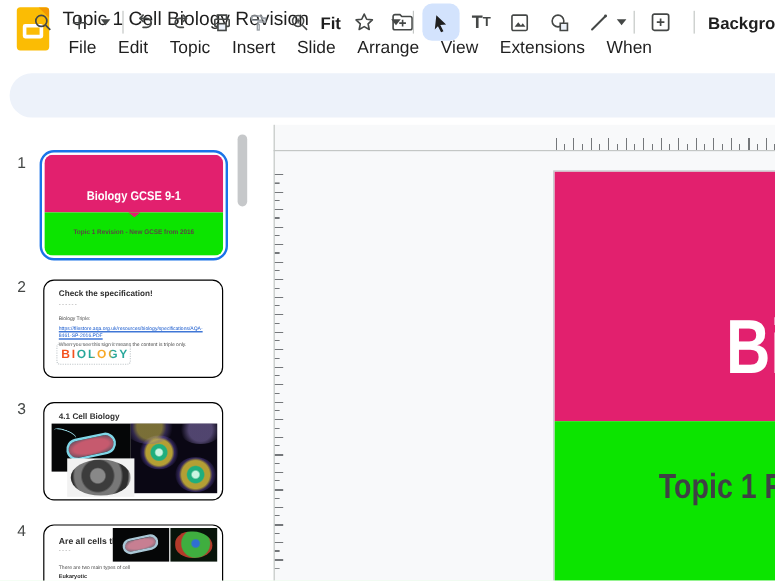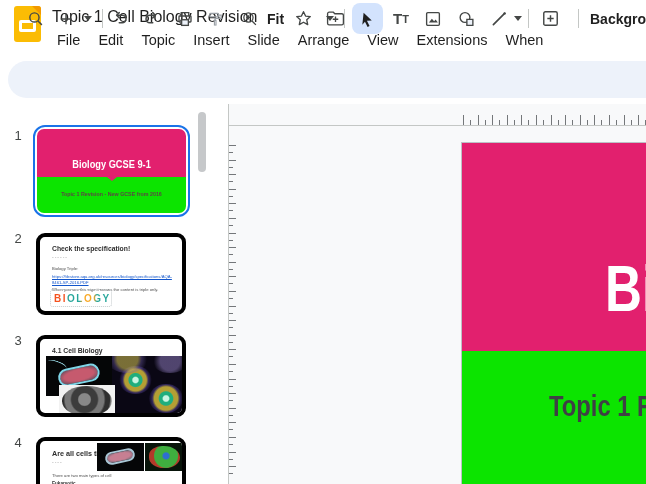--- a/index.html
+++ b/index.html
@@ -52,21 +52,21 @@
   .slide-page .block-pink { position:absolute; left:0; top:0; width:100%; height:208px; background:#e2206e; }
   .slide-page .block-green { position:absolute; left:0; top:208px; width:100%; height:392px; background:#0ed000; background:#0ce400; }
   .slide-title-main { position:absolute; left:143px; top:114px; font-size:64px; font-weight:700; color:#fff;
     white-space:nowrap; transform:scaleX(0.8); transform-origin:left top; line-height:1; }
   .slide-subtitle-main { position:absolute; left:87px; top:249px; font-size:29px; font-weight:700; color:#3f4045;
     white-space:nowrap; transform:scaleX(0.82); transform-origin:left top; line-height:1; }
 
   
   .slide-num { position:absolute; font-size:13px; color:#444746; width:20px; text-align:center; }
   .thumb { position:absolute; left:36px; width:150px; height:82px; background:#fff;
-    border:4px solid #000000; border-radius:9px; overflow:hidden; }
+    border:1px solid #000000; border-radius:9px; overflow:hidden; }
   .thumb-sel-wrap { position:absolute; left:33px; top:125px; width:157px; height:92px;
     border:2px solid #1a73e8; border-radius:12px; background:#fff; padding:2px; }
   .thumb-sel-inner { position:relative; width:100%; height:100%; border-radius:7px; overflow:hidden; }
   .t1-pink { position:absolute; left:0; top:0; width:100%; height:48px; background:#e2206e; }
   .t1-green { position:absolute; left:0; top:48px; width:100%; height:36px; background:#0ce400; }
   .t1-notch { position:absolute; left:50%; top:48px; margin-left:-5px; width:0; height:0;
     border-left:5px solid transparent; border-right:5px solid transparent; border-top:4px solid #e2206e; }
   .t1-title { position:absolute; left:0; top:29px; width:100%; text-align:center; font-size:10.5px; font-weight:700;
     color:#fff; transform:scaleX(0.88); }
   .t1-sub { position:absolute; left:0; top:62px; width:100%; text-align:center; font-size:5.6px; font-weight:700;

